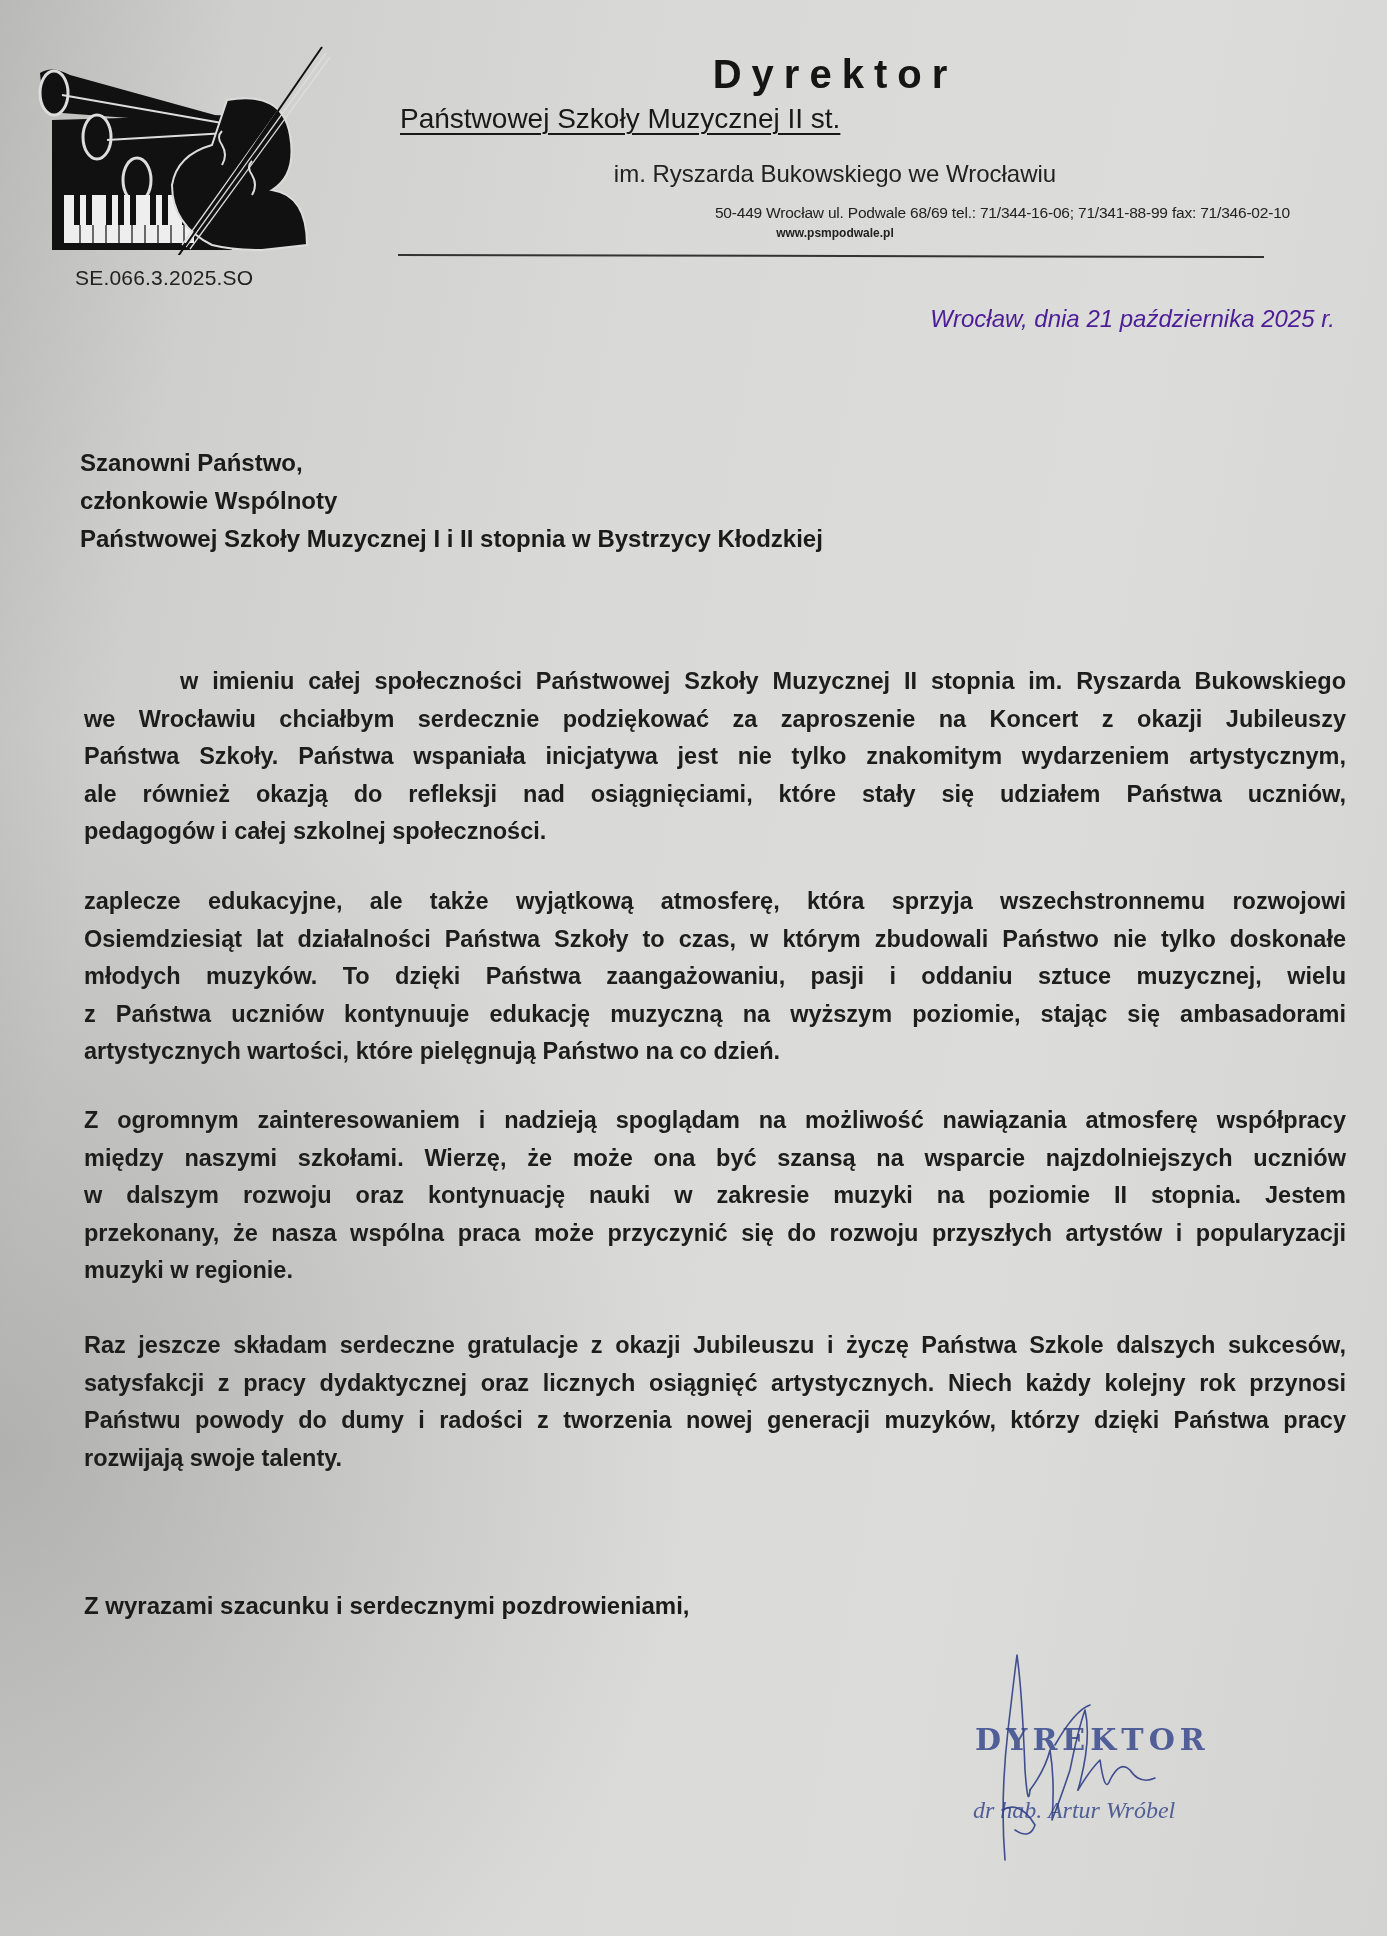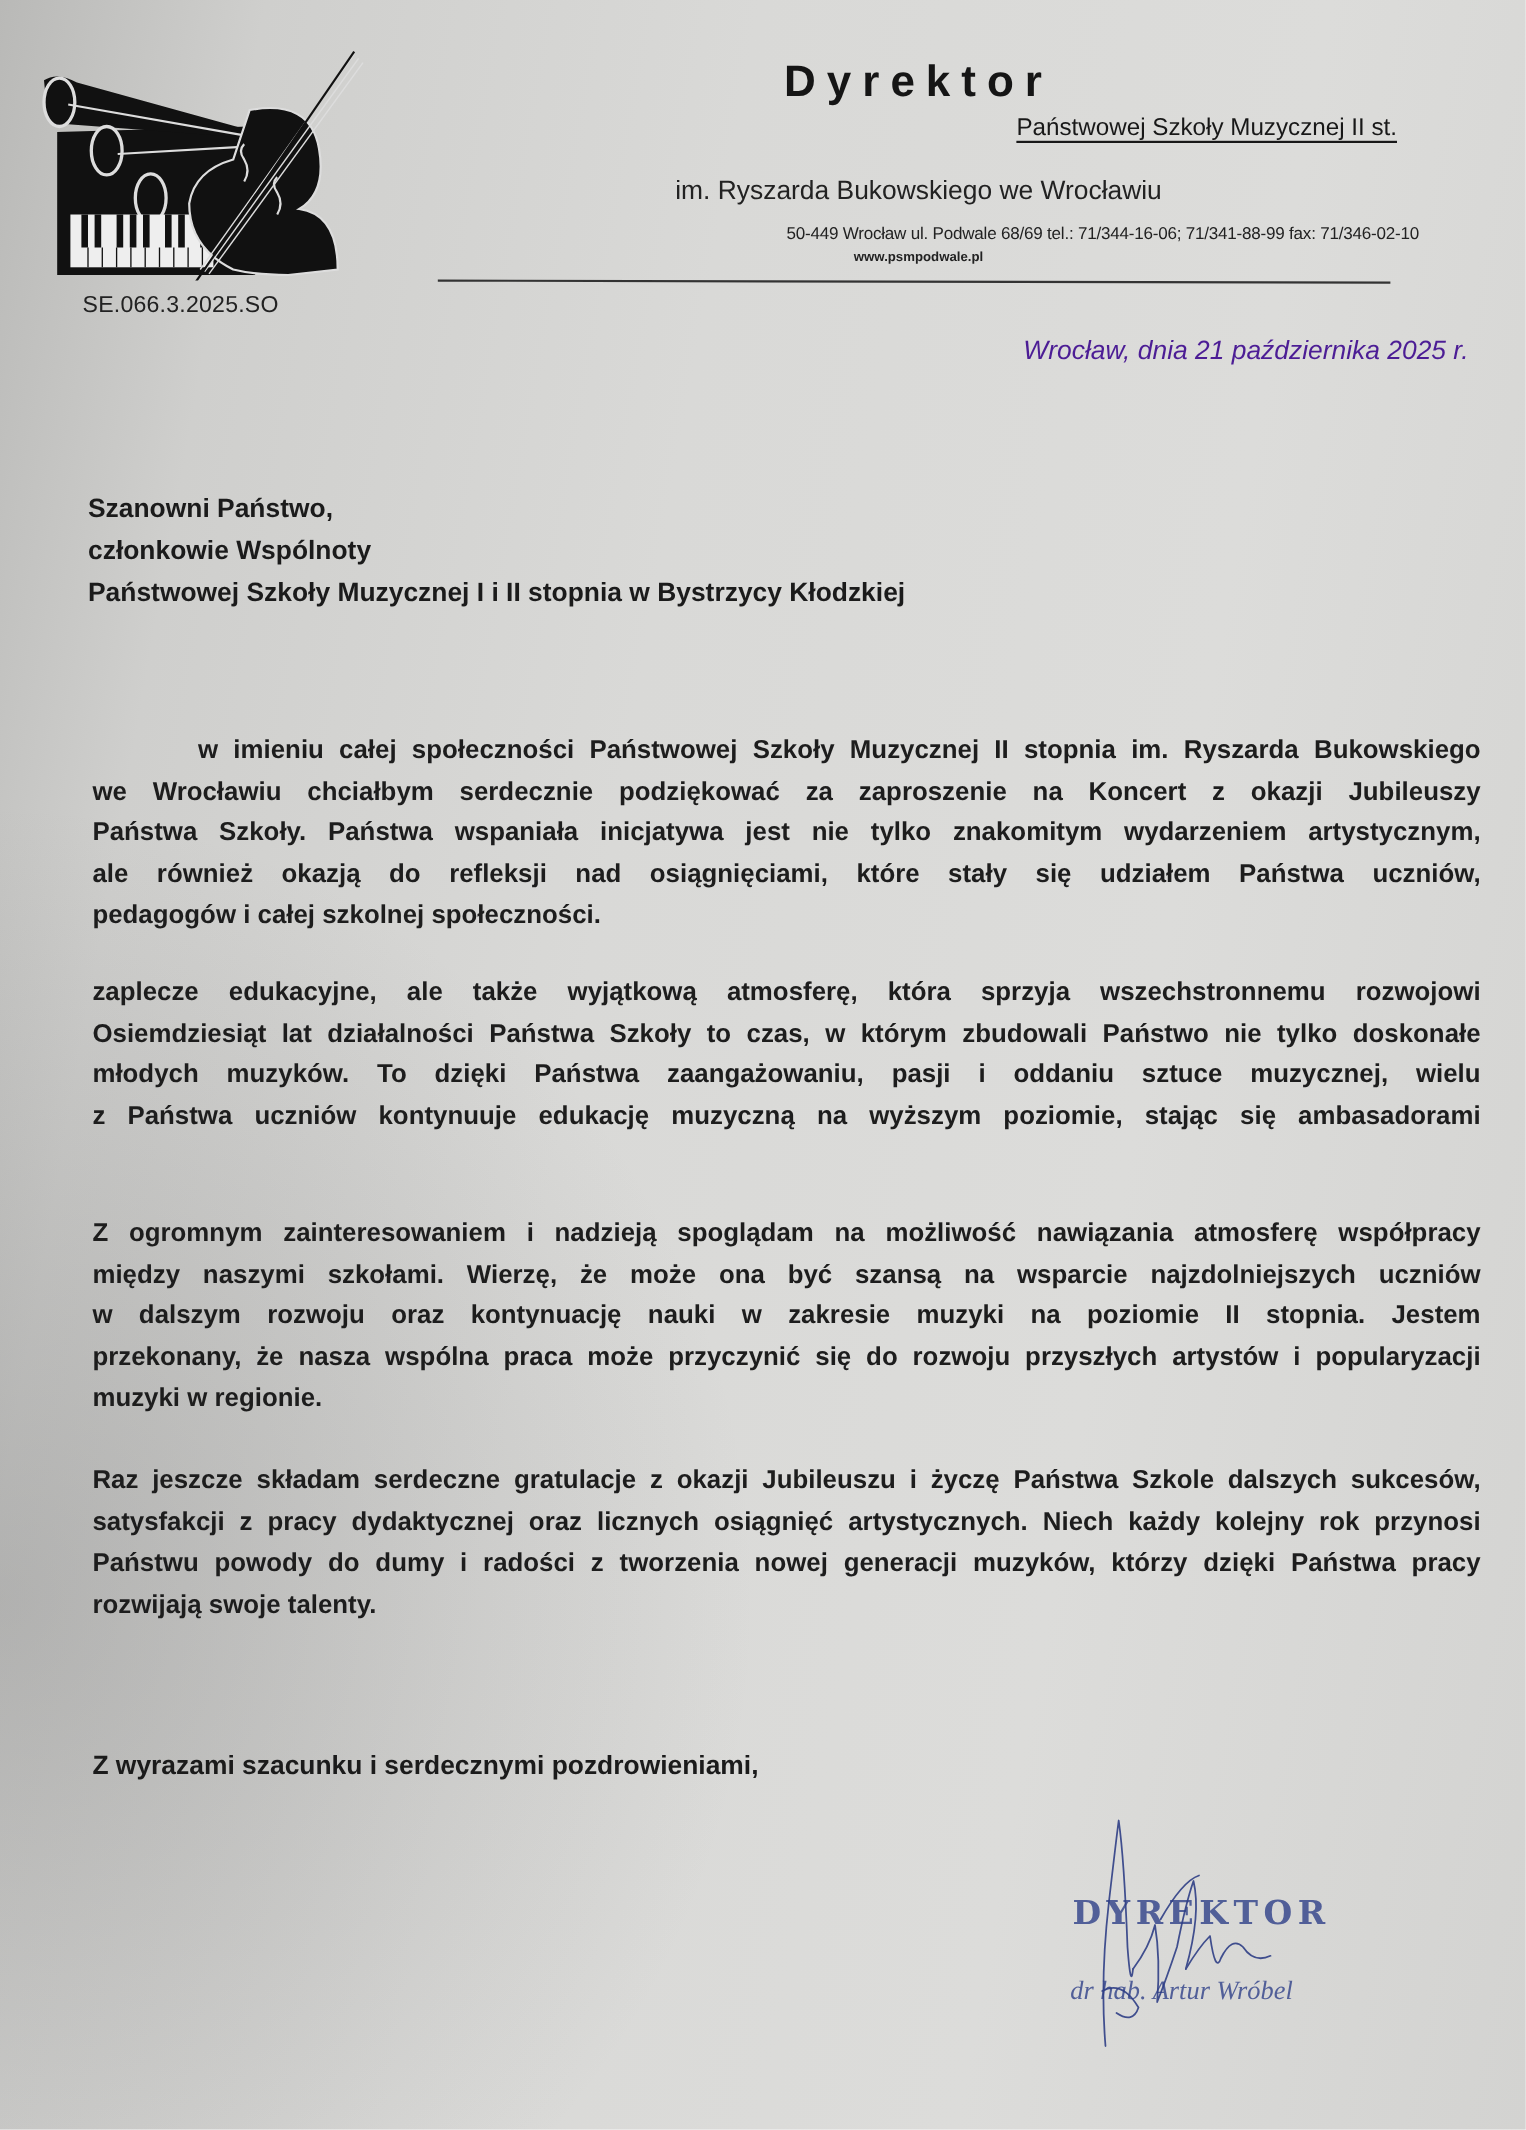--- a/index.html
+++ b/index.html
@@ -8,21 +8,21 @@
     background: linear-gradient(100deg, #b9b9b7 0%, #cfcfcd 14%, #d9d9d7 40%, #dcdcda 70%, #d3d3d1 100%);
     font-family: "Liberation Sans", "DejaVu Sans", sans-serif;
     color:#1c1c1c;
   }
   .shade { position:absolute; left:0; top:0; width:1387px; height:1936px; pointer-events:none;
     background: radial-gradient(ellipse at 0% 75%, rgba(120,120,120,0.35) 0%, rgba(120,120,120,0) 35%); }
   .abs { position:absolute; }
   #logo { left:22px; top:45px; width:318px; height:210px; }
   #ref { left:75px; top:266px; font-size:21px; letter-spacing:0.2px; color:#222; }
   #hdr-title { left:400px; top:52px; width:870px; text-align:center; font-size:40px; font-weight:bold; letter-spacing:10px; color:#151515; }
-  #hdr-school { left:400px; top:103px; width:870px; text-align:right; font-size:22px; color:#181818; }
+  #hdr-school { left:400px; top:103px; width:870px; text-align:left; font-size:28px; color:#181818; }
   #hdr-school span { text-decoration: underline; text-underline-offset:5px; text-decoration-thickness:2px; }
   #hdr-patron { left:400px; top:160px; width:870px; text-align:center; font-size:24px; color:#222; }
   #hdr-addr { left:380px; top:204px; width:910px; text-align:right; font-size:15.5px; color:#222; letter-spacing:-0.2px; }
   #hdr-www { left:400px; top:226px; width:870px; text-align:center; font-size:12px; font-weight:bold; color:#222; }
   #hdr-rule { left:398px; top:255px; width:866px; height:2px; background:#333; transform:rotate(0.12deg); }
   #date { right:52px; top:305px; font-size:24px; font-style:italic; color:#4c1d95; }
   .greet { left:80px; font-size:24px; font-weight:bold; color:#1b1b1b;text-align:center; }
   #g1 { top:449px; } #g2 { top:487px; } #g3 { top:525px; }
   .para { left:84px; width:1262px; font-size:23.5px; line-height:37.5px; text-align:justify; color:#1d1d1d; }
   .para .ln { display:block; text-align:justify; text-align-last:justify; white-space:nowrap;font-weight:bold; }
@@ -110,20 +110,21 @@
   <span class="ln">Państwa Szkoły. Państwa wspaniała inicjatywa jest nie tylko znakomitym wydarzeniem artystycznym,</span>
   <span class="ln">ale również okazją do refleksji nad osiągnięciami, które stały się udziałem Państwa uczniów,</span>
   <span class="ln last">pedagogów i całej szkolnej społeczności.</span>
 </div>
 
 <div id="p2" class="abs para">
   <span class="ln">zaplecze edukacyjne, ale także wyjątkową atmosferę, która sprzyja wszechstronnemu rozwojowi</span>
   <span class="ln">Osiemdziesiąt lat działalności Państwa Szkoły to czas, w którym zbudowali Państwo nie tylko doskonałe</span>
   <span class="ln">młodych muzyków. To dzięki Państwa zaangażowaniu, pasji i oddaniu sztuce muzycznej, wielu</span>
   <span class="ln">z Państwa uczniów kontynuuje edukację muzyczną na wyższym poziomie, stając się ambasadorami</span>
+  <span class="ln last">artystycznych wartości, które pielęgnują Państwo na co dzień.</span>
 </div>
 
 <div id="p3" class="abs para">
   <span class="ln">Z ogromnym zainteresowaniem i nadzieją spoglądam na możliwość nawiązania atmosferę współpracy</span>
   <span class="ln">między naszymi szkołami. Wierzę, że może ona być szansą na wsparcie najzdolniejszych uczniów</span>
   <span class="ln">w dalszym rozwoju oraz kontynuację nauki w zakresie muzyki na poziomie II stopnia. Jestem</span>
   <span class="ln">przekonany, że nasza wspólna praca może przyczynić się do rozwoju przyszłych artystów i popularyzacji</span>
   <span class="ln last">muzyki w regionie.</span>
 </div>
 

